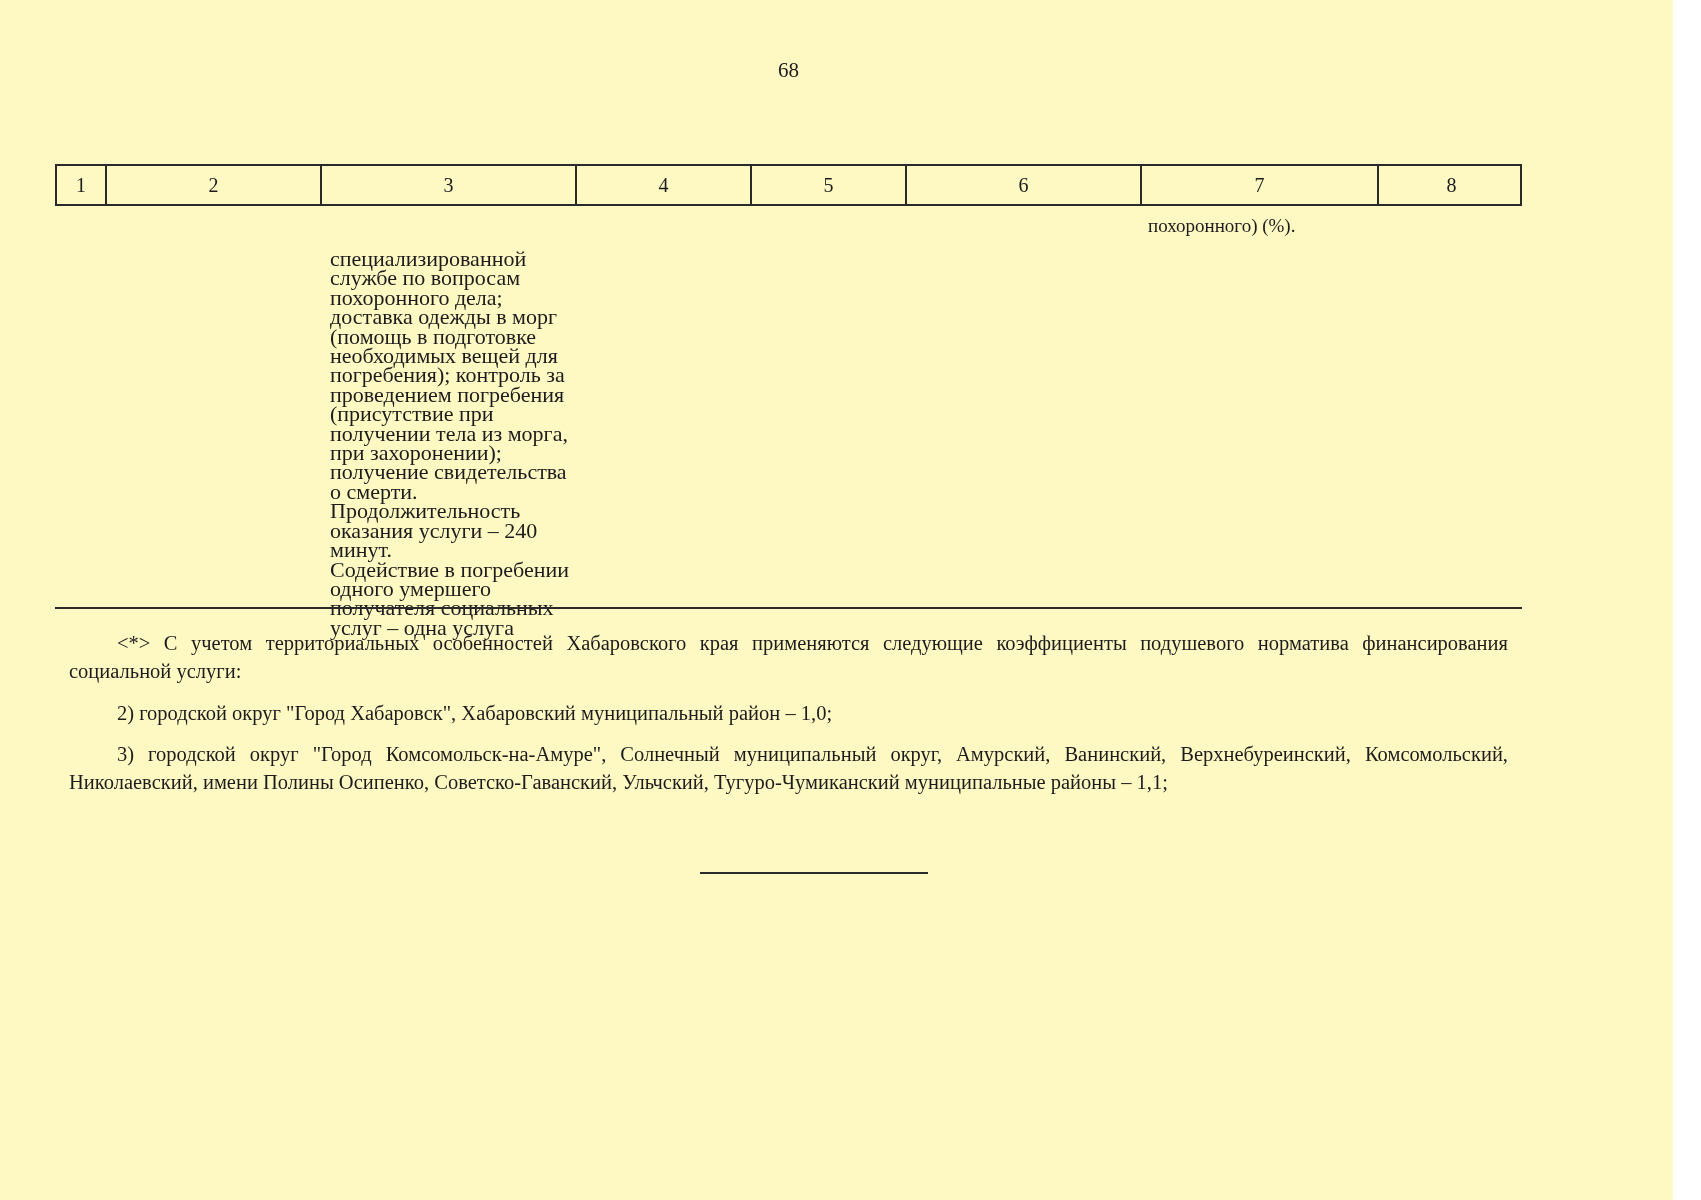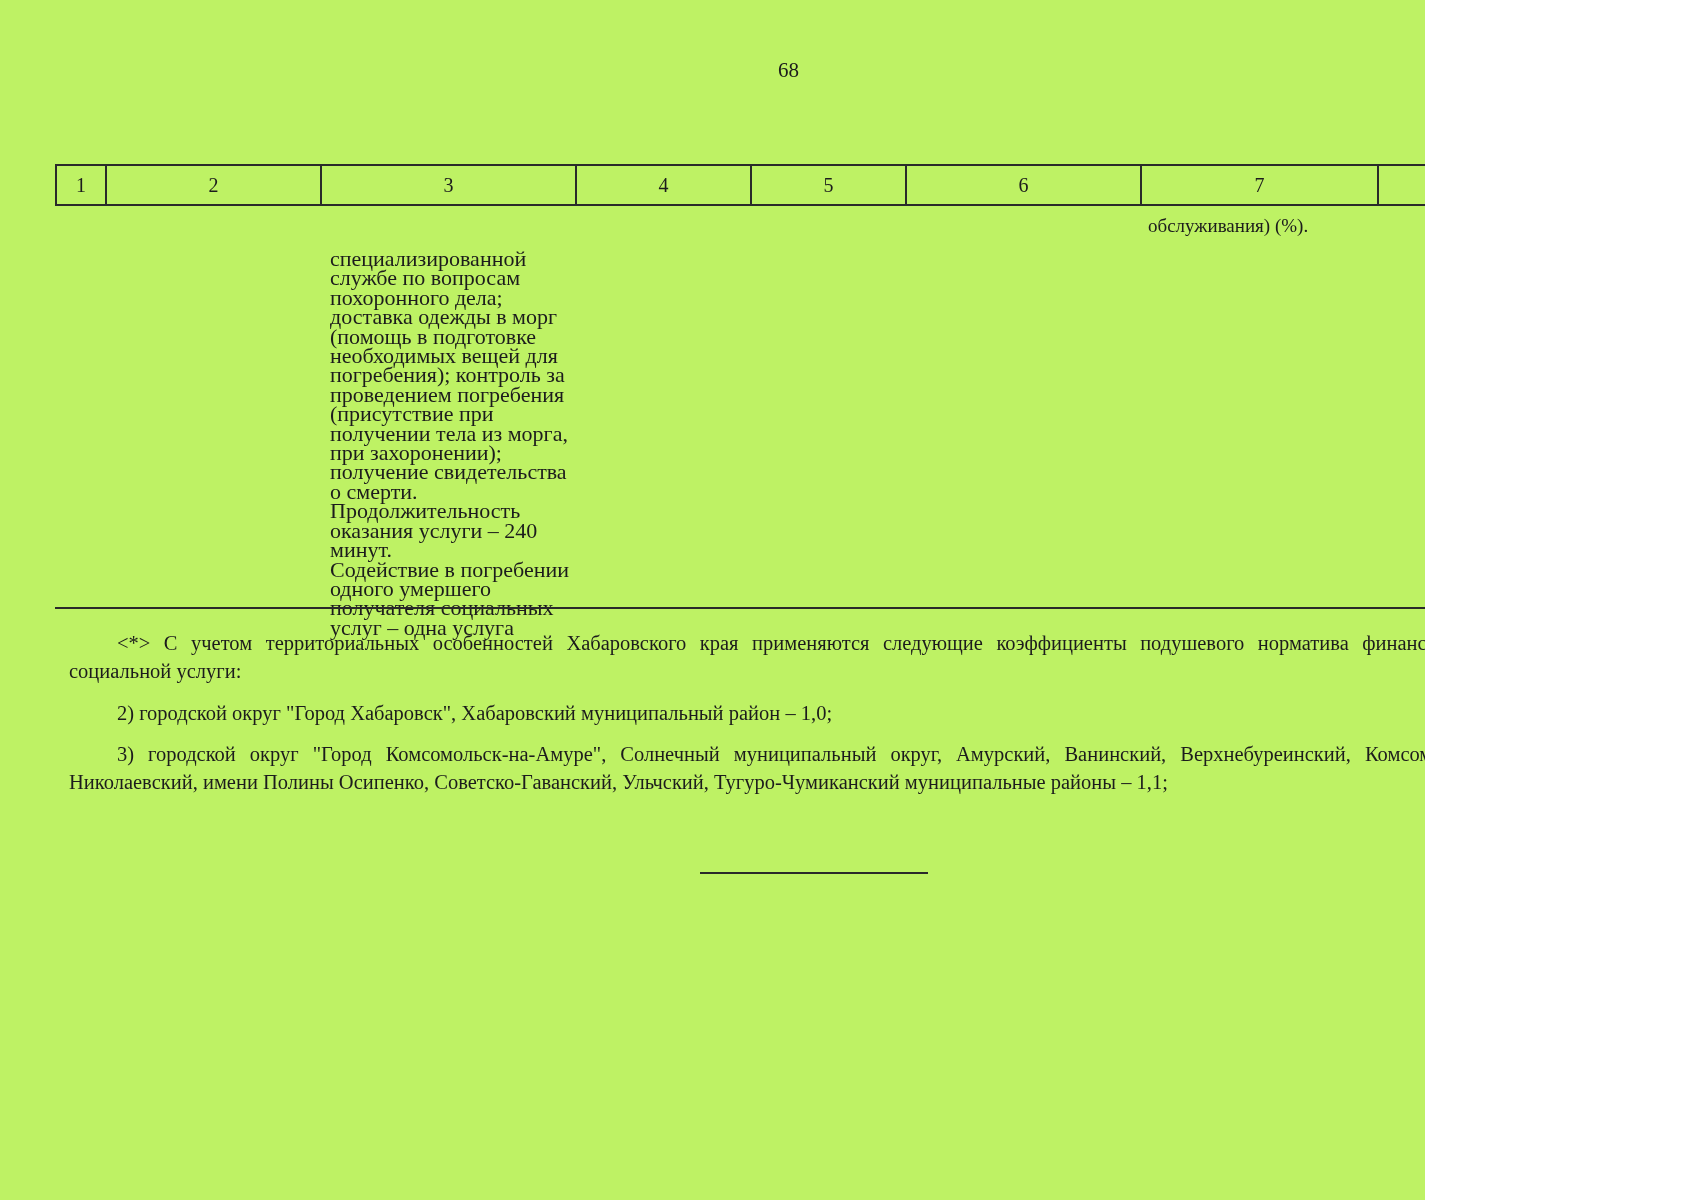--- a/index.html
+++ b/index.html
@@ -2,23 +2,23 @@
 <html><head>
 <meta charset="utf-8">
 <style>
   html, body {
     margin: 0;
     padding: 0;
     background: #ffffff;
   }
   .page {
     position: relative;
-    width: 1425px;
+    width: 1673px;
     height: 1200px;
-    background: #bef264;
+    background: #fef9c3;
     font-family: "Liberation Serif", "DejaVu Serif", serif;
     color: #1c1c1c;
     overflow: hidden;
   }
   .page-number {
     position: absolute;
     top: 58px;
     left: 55px;
     width: 1467px;
     text-align: center;
@@ -126,21 +126,21 @@
 при захоронении);
 получение свидетельства
 о смерти.
 Продолжительность
 оказания услуги – 240
 минут.
 Содействие в погребении
 одного умершего
 получателя социальных
 услуг – одна услуга</div>
-      <div class="cell-col7">обслуживания) (%).</div>
+      <div class="cell-col7">похоронного) (%).</div>
     </div>
   </div>
 
   <div class="footnote-divider"></div>
 
   <div class="footnote">
     <p>&lt;*&gt; С учетом территориальных особенностей Хабаровского края применяются следующие коэффициенты подушевого норматива финансирования социальной услуги:</p>
     <p>2) городской округ "Город Хабаровск", Хабаровский муниципальный район – 1,0;</p>
     <p>3) городской округ "Город Комсомольск-на-Амуре", Солнечный муниципальный округ, Амурский, Ванинский, Верхнебуреинский, Комсомольский, Николаевский, имени Полины Осипенко, Советско-Гаванский, Ульчский, Тугуро-Чумиканский муниципальные районы – 1,1;</p>
   </div>

